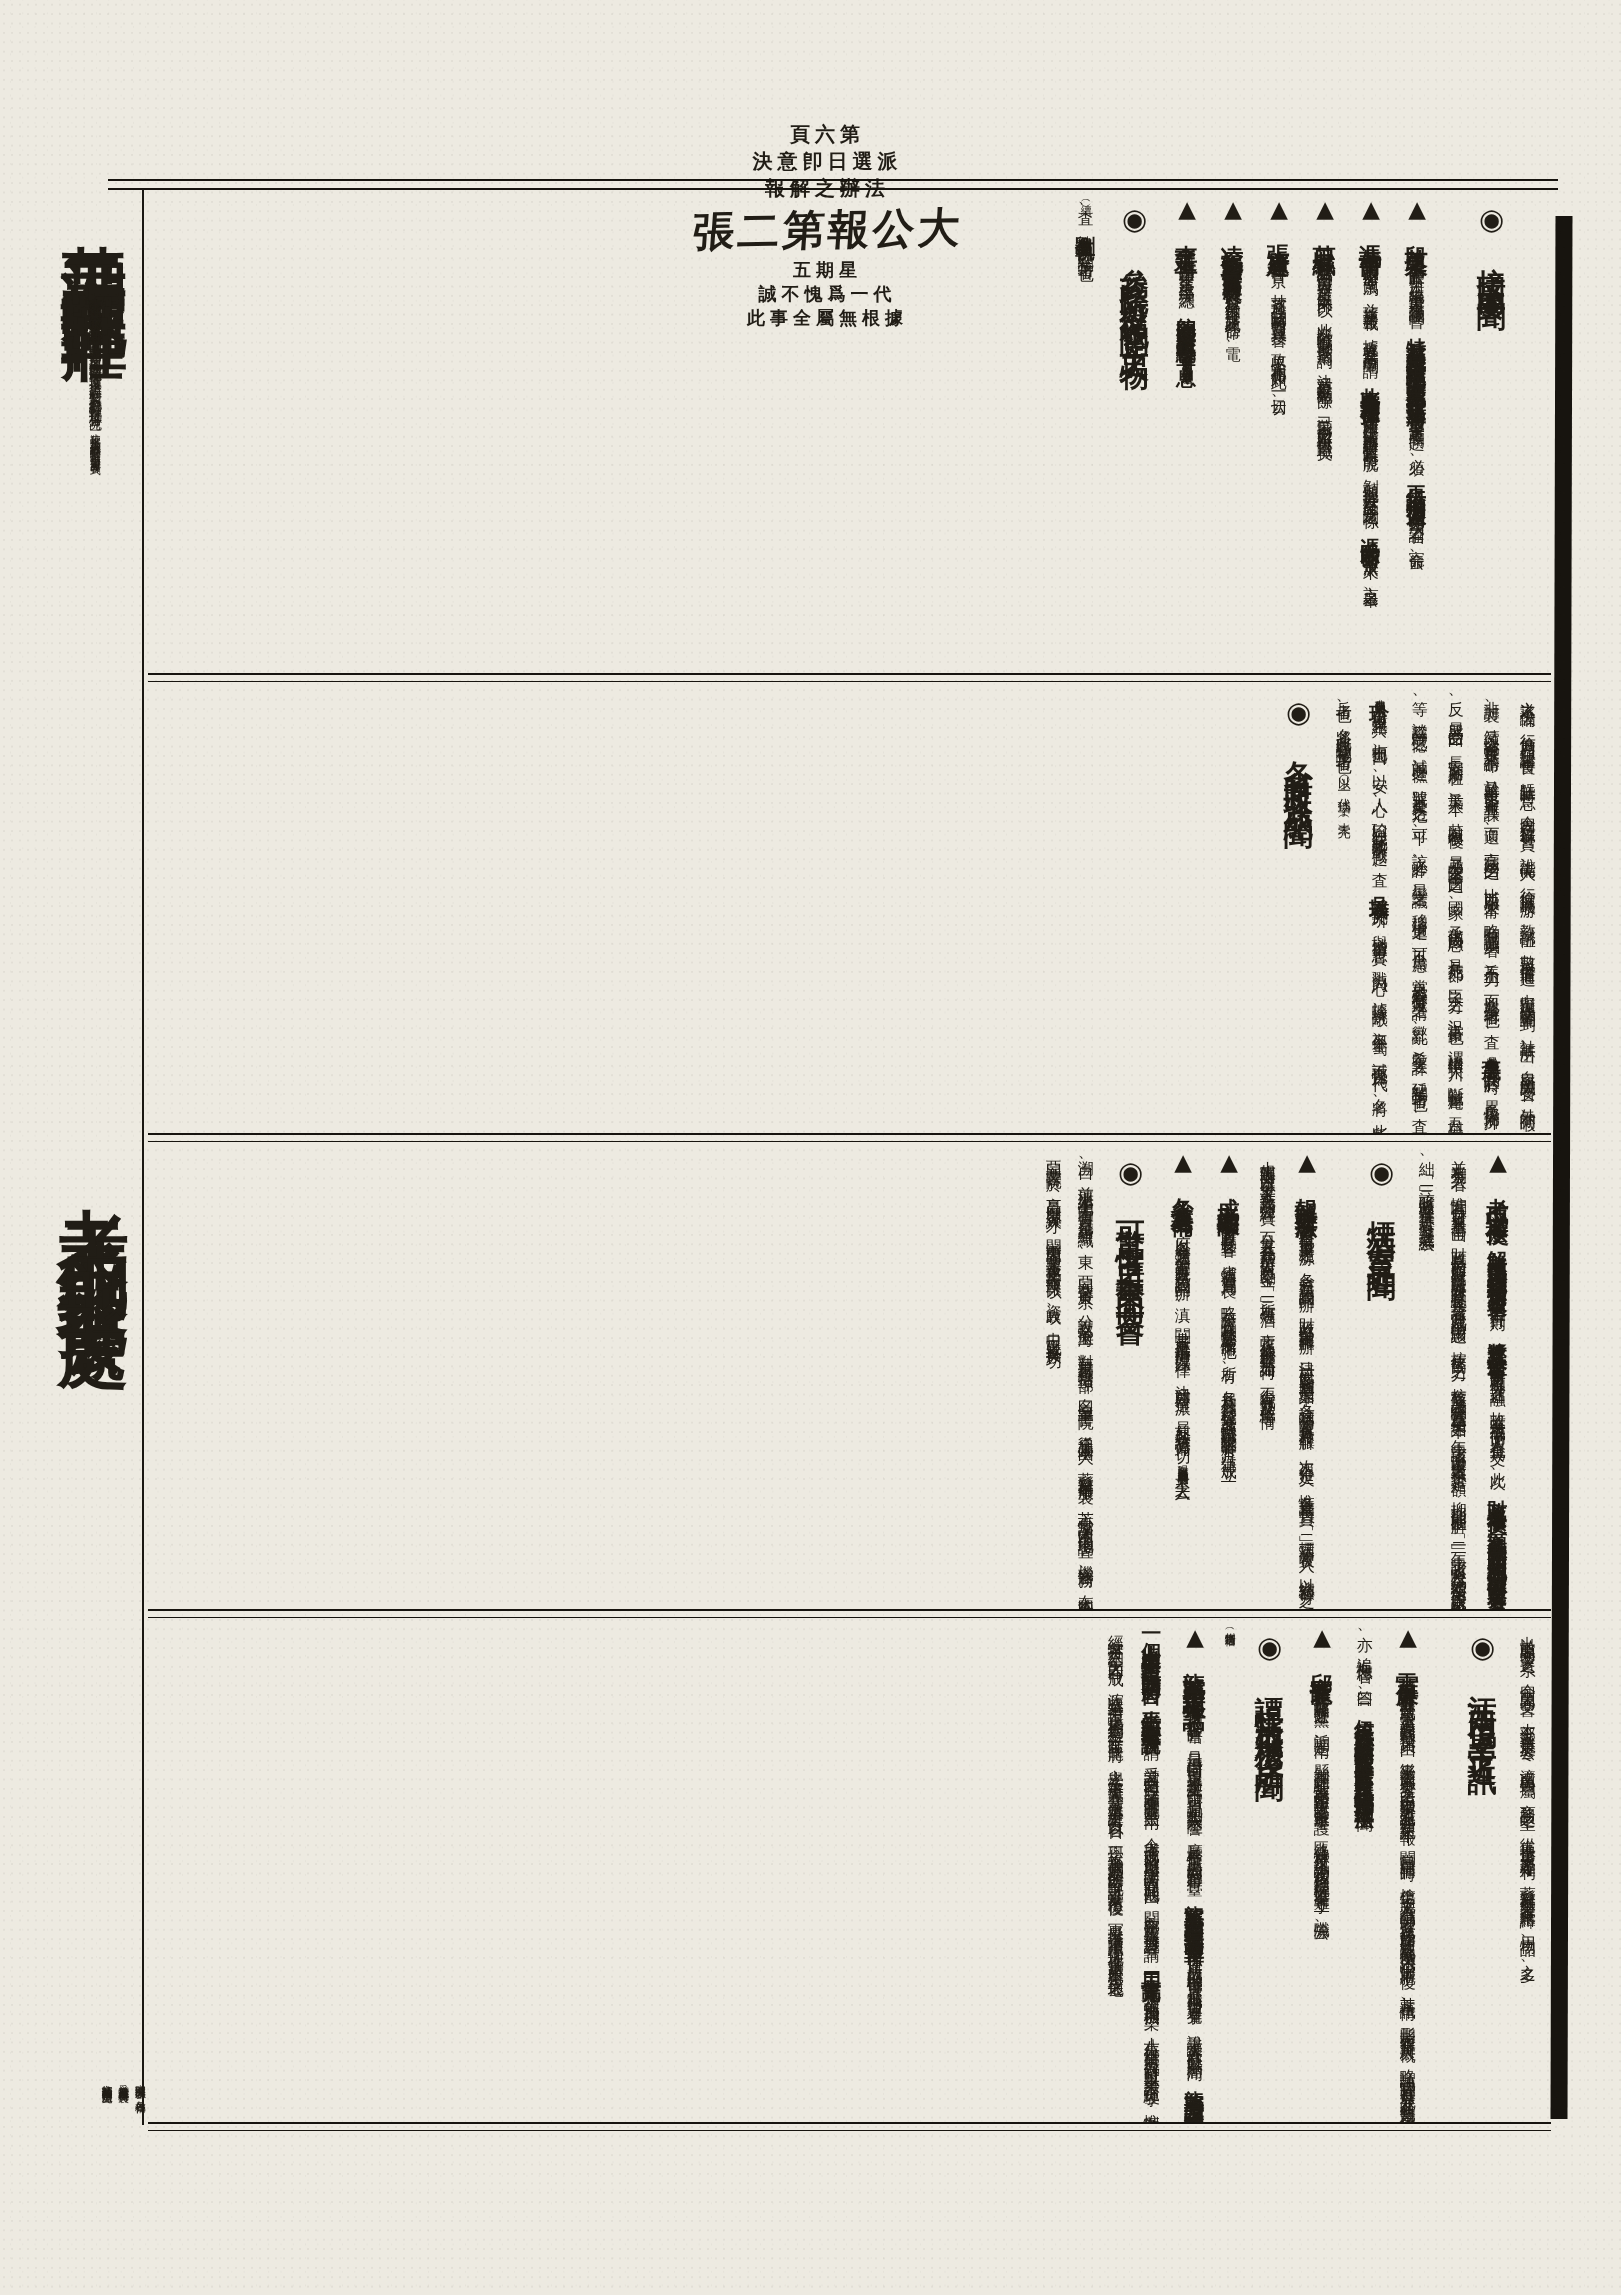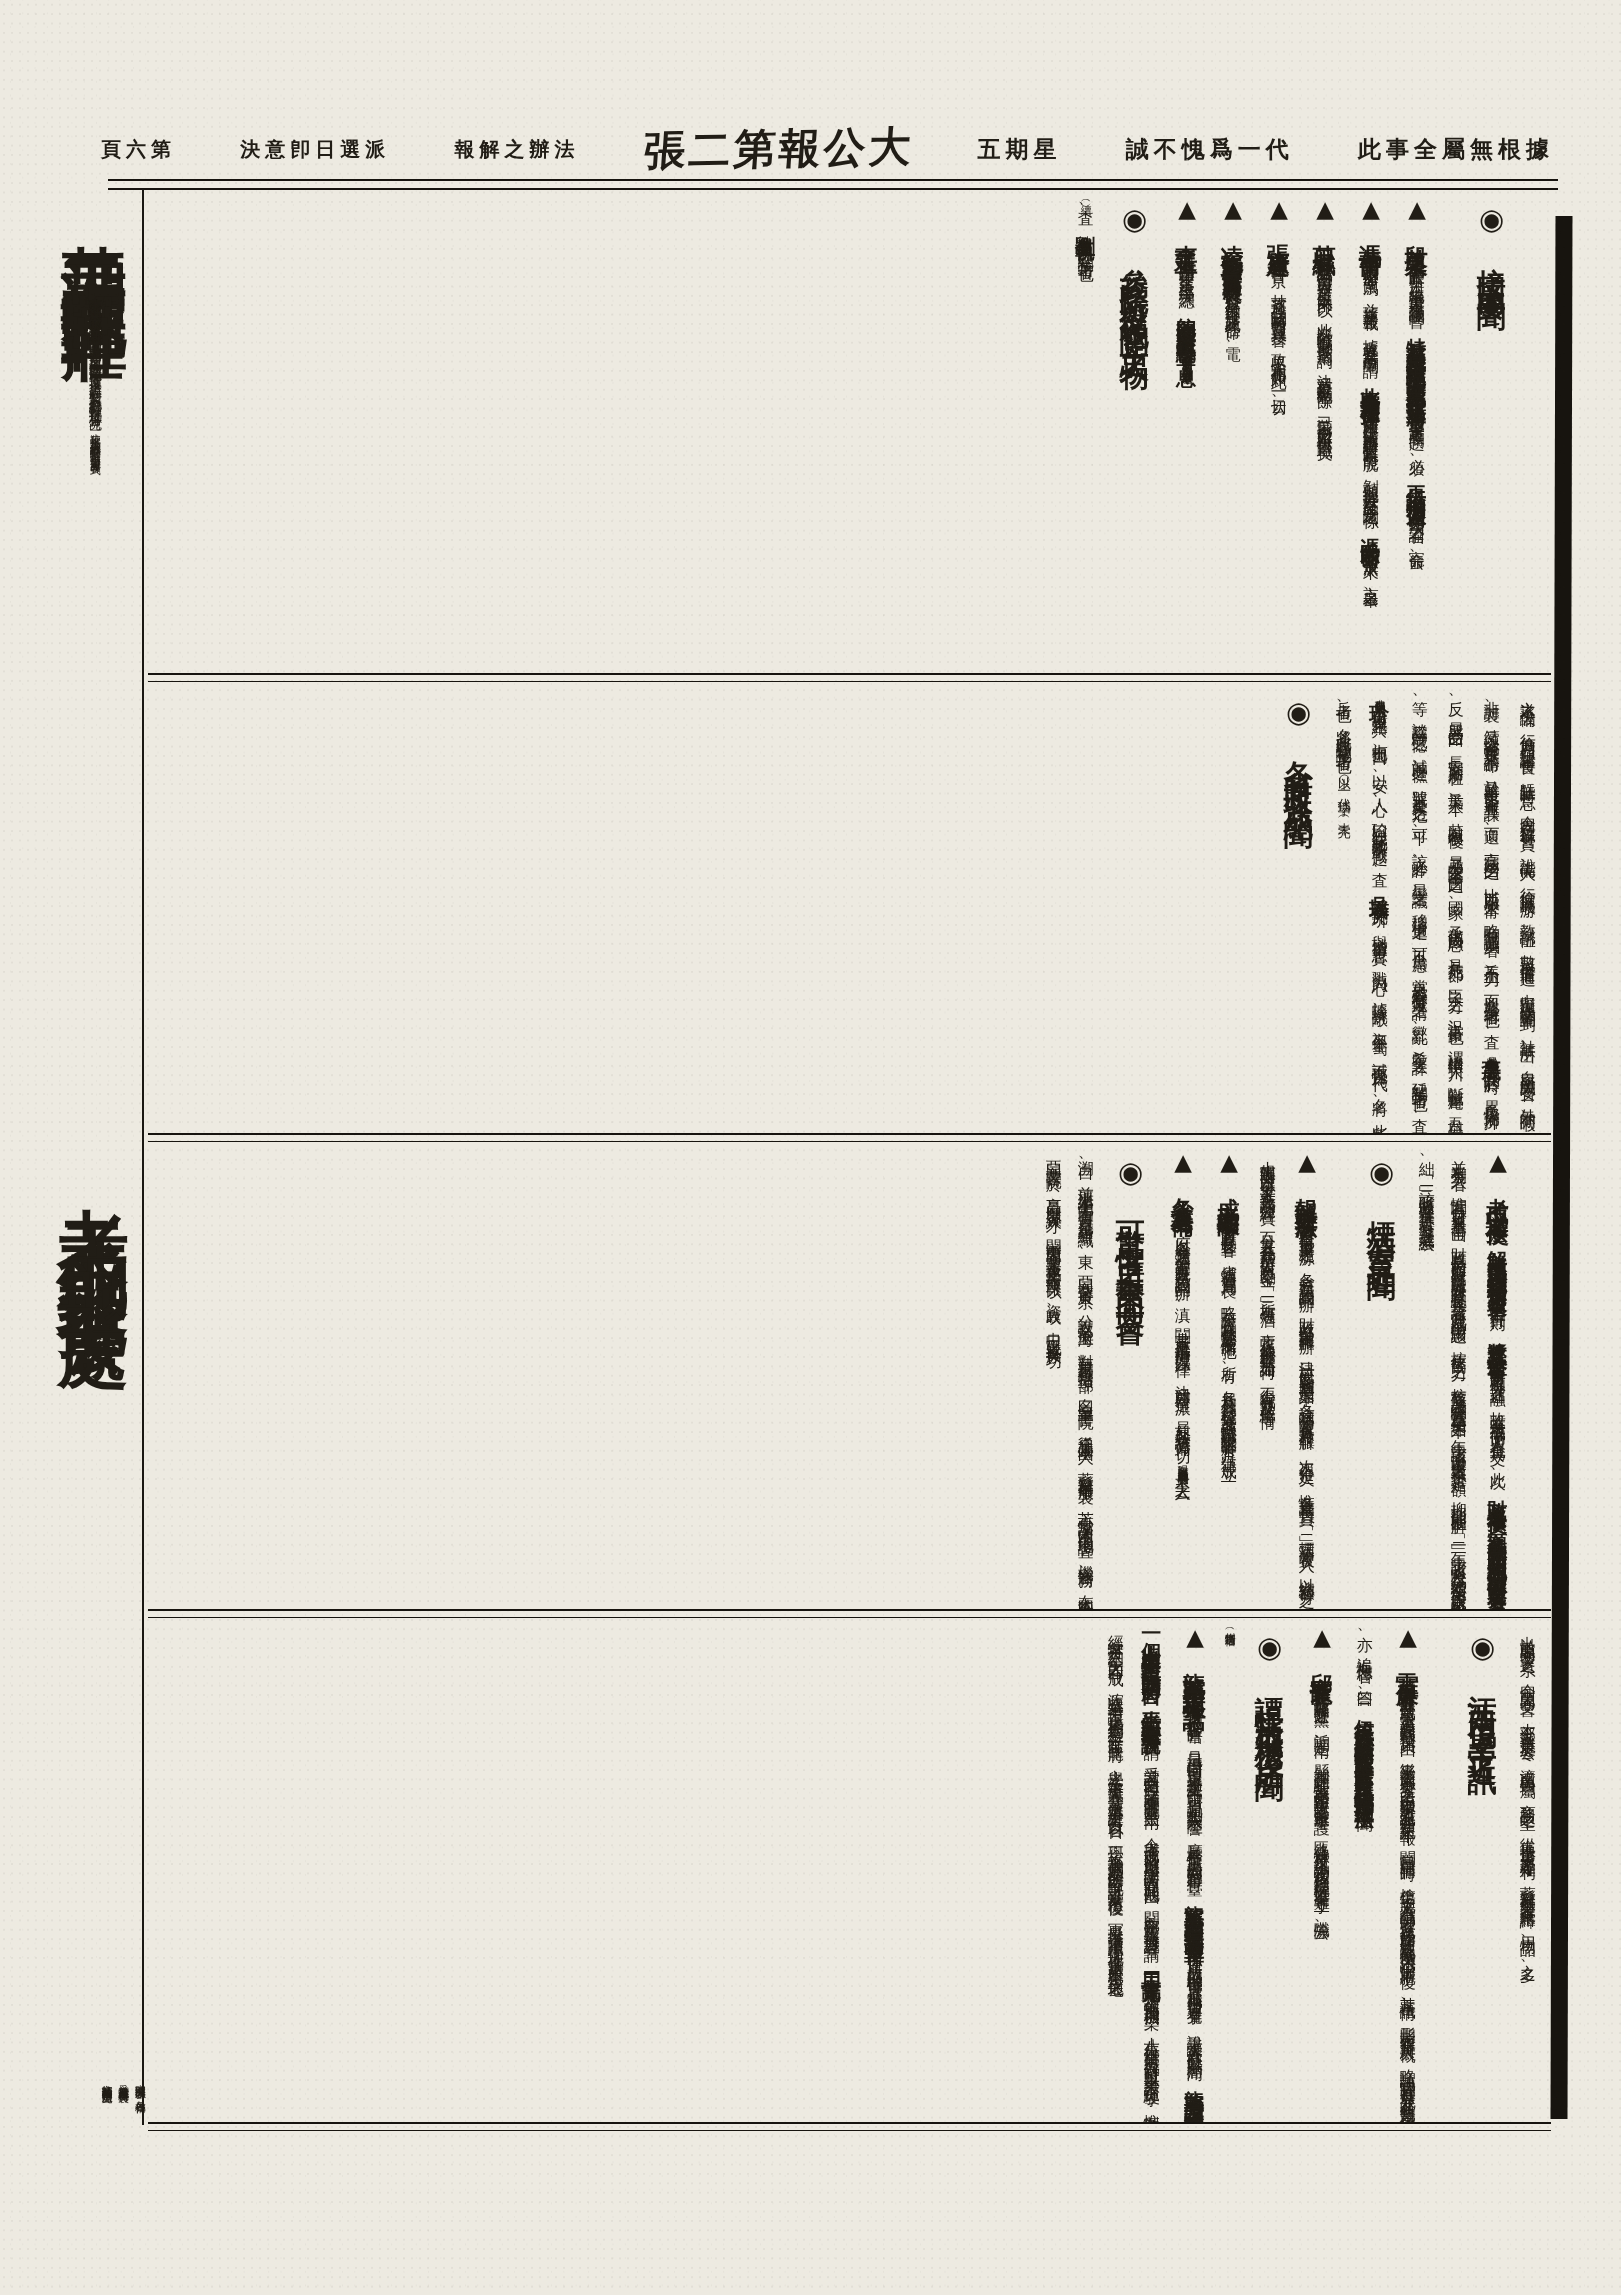--- a/index.html
+++ b/index.html
@@ -13,23 +13,23 @@
     position:absolute;inset:0;pointer-events:none;opacity:.55;
     background-image:
       radial-gradient(rgba(40,35,25,.10) 0.7px, transparent 0.9px),
       radial-gradient(rgba(40,35,25,.07) 0.7px, transparent 1px);
     background-size:8px 9.4px,12.3px 13.7px;
     background-position:0 0,4.3px 6.5px;
   }
   
   .masthead-row{
     position:absolute;left:101px;right:68px;top:121px;height:56px;
-    display:flex;flex-direction:row;justify-content:space-between;align-items:center;
+    display:flex;flex-direction:column;justify-content:space-between;align-items:center;
   }
-  .hfield{font-size:23px;font-weight:bold;letter-spacing:5px;white-space:nowrap;}
+  .hfield{font-size:18px;font-weight:bold;letter-spacing:5px;white-space:nowrap;}
   .hfield.small{font-size:20px;}
   .masthead{
     font-size:42px;font-weight:900;letter-spacing:2.9px;transform:skewX(-5deg) rotate(-1deg);
     white-space:nowrap;
   }
   .toprule{position:absolute;left:108px;top:179px;width:1450px;height:7.2px;
     border-top:2.9px solid #16130e;border-bottom:2.2px solid #16130e;}
   .right-bar{position:absolute;left:1553px;top:216px;width:17.3px;height:1903px;
     background:#17140f;transform:rotate(.15deg);}
   .ad-divider{position:absolute;left:142px;top:189px;width:2.2px;height:1936px;background:#1a1712;}

